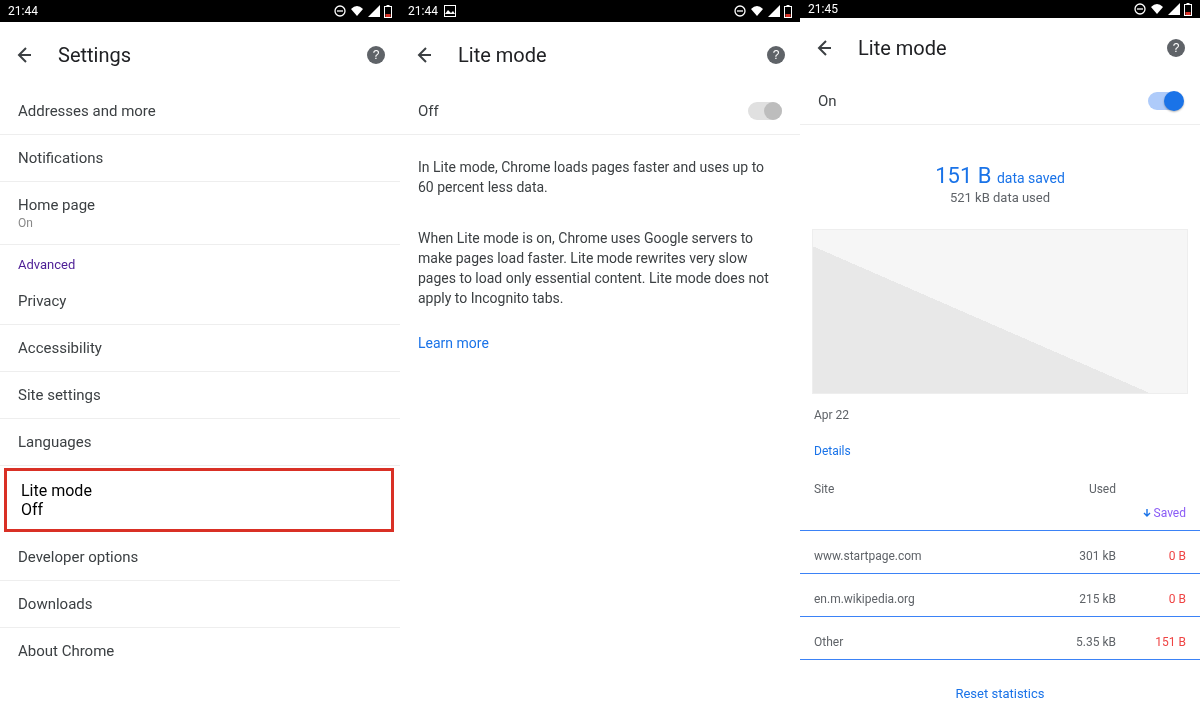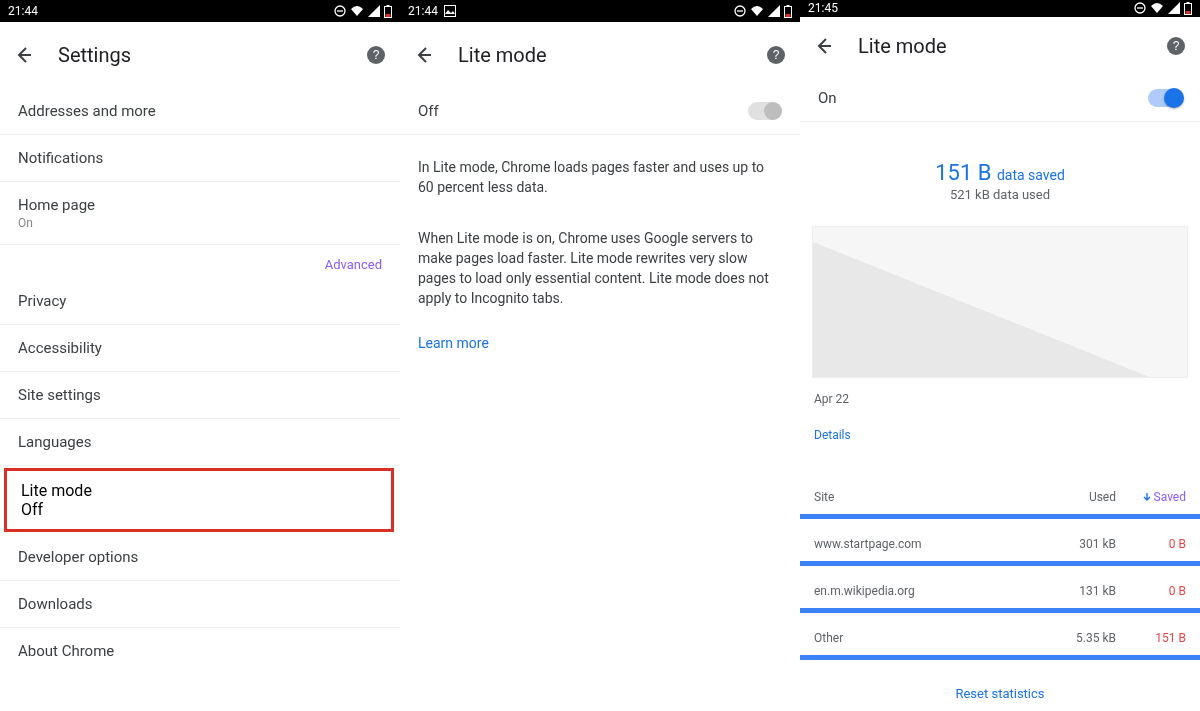--- a/index.html
+++ b/index.html
@@ -55,22 +55,21 @@
   .row {
     padding: 14px 16px 14px 18px;
     border-bottom: 1px solid #eee;
   }
   .row.nobd { border-bottom: none; }
   .row .primary { font-size: 15px; color: #3c4043; }
   .row .secondary { font-size: 12px; color: #888; margin-top: 2px; }
   .section-header {
     padding: 12px 18px 6px;
     font-size: 13px;
-    color: #8b5cf6;
-    text-align: right;
+    color: #4c1d95;
   }
   .highlight-box {
     border: 3px solid #d93025;
     margin: 2px 6px 2px 4px;
     padding: 10px 14px;
   }
   .toggle-row {
     display: flex;
     align-items: center;
     justify-content: space-between;
@@ -122,24 +121,24 @@
     background: linear-gradient(to top right, #e8e8e8 0%, #e8e8e8 45%, #f6f6f6 45%, #f6f6f6 100%);
     border: 1px solid #eee;
   }
   .chart-date {
     font-size: 12px; color: #5f6368; padding: 4px 14px 0;
   }
   .details-header {
     font-size: 12px; color: #1a73e8; padding: 14px 14px 6px;
   }
   .table-head, .trow {
-    display: flex; align-items: flex-end;
+    display: flex; align-items: flex-start;
     padding: 10px 14px;
     font-size: 12px;
-    border-bottom: 5px solid #3b82f6;
+    border-bottom: 1px solid #3b82f6;
   }
   .table-head { color: #5f6368; }
   .col-site { flex: 1; color: #5f6368; }
   .col-used { width: 80px; text-align: right; color: #5f6368; }
   .col-saved { width: 70px; text-align: right; color: #ef4444; }
   .table-head .col-saved { color: #8b5cf6; display:flex; justify-content:flex-end; align-items:center; gap:2px;margin-top:24px;}
   .reset {
     text-align: center;
     font-size: 13px;
     color: #1a73e8;
@@ -363,21 +362,21 @@
       <span>Saved</span>
     </span>
   </div>
   <div class="trow">
     <span class="col-site">www.startpage.com</span>
     <span class="col-used">301 kB</span>
     <span class="col-saved">0 B</span>
   </div>
   <div class="trow">
     <span class="col-site">en.m.wikipedia.org</span>
-    <span class="col-used">131 kB</span>
+    <span class="col-used">215 kB</span>
     <span class="col-saved">0 B</span>
   </div>
   <div class="trow">
     <span class="col-site">Other</span>
     <span class="col-used">5.35 kB</span>
     <span class="col-saved">151 B</span>
   </div>
   <div class="reset">Reset statistics</div>
 </div>
 

